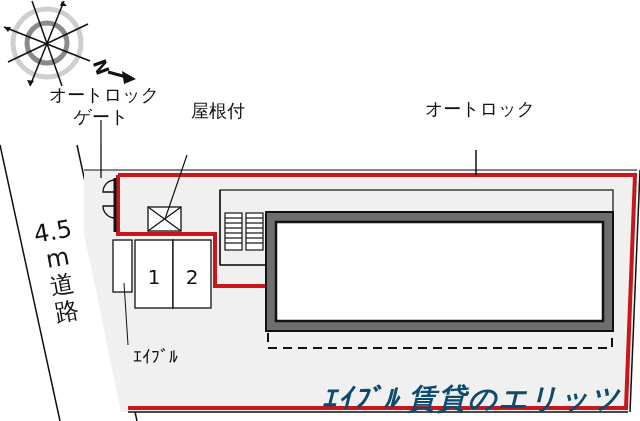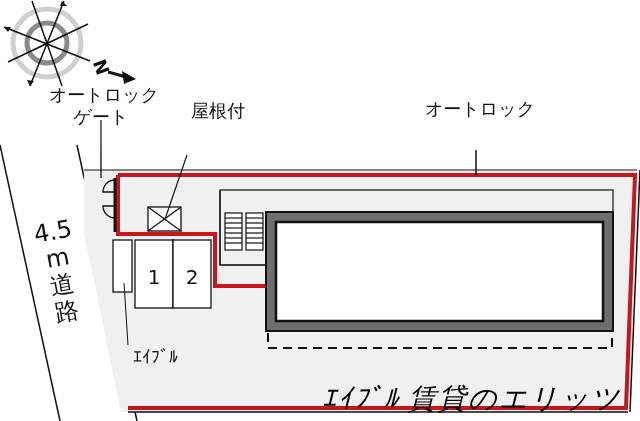--- a/index.html
+++ b/index.html
@@ -4,21 +4,21 @@
   <style>
     html, body { margin: 0; padding: 0; background: #ffffff; }
     body { width: 640px; height: 421px; position: relative; overflow: hidden;
            font-family: "DejaVu Sans", "Liberation Sans", sans-serif; color: #111; }
     .canvas { position: absolute; left: 0; top: 0; width: 640px; height: 421px; }
     .label { position: absolute; font-size: 18px; line-height: 22px; text-align: center; white-space: nowrap; color: #111; }
     .road-label { position: absolute; font-size: 24px; line-height: 27px; text-align: center; color: #111;
                   transform: rotate(-10deg); transform-origin: center; }
     .road-label span { display: block; }
     .slot-num { position: absolute; font-size: 20px; line-height: 22px; color: #111; text-align: center; width: 20px; }
-    .watermark { position: absolute; left: 322px; top: 380px; font-size: 28px; font-weight: normal; color: #000000;
+    .watermark { position: absolute; left: 322px; top: 380px; font-size: 28px; font-weight: bold; color: #0c4a6e;
                  letter-spacing: 2px; font-style: italic; white-space: nowrap; }
     .wm-logo { font-style: italic; margin-right: 8px; }
   </style>
 </head>
 <body>
 
 <div class="canvas">
   <svg width="640" height="421" viewBox="0 0 640 421" xmlns="http://www.w3.org/2000/svg">
 
     <g>

